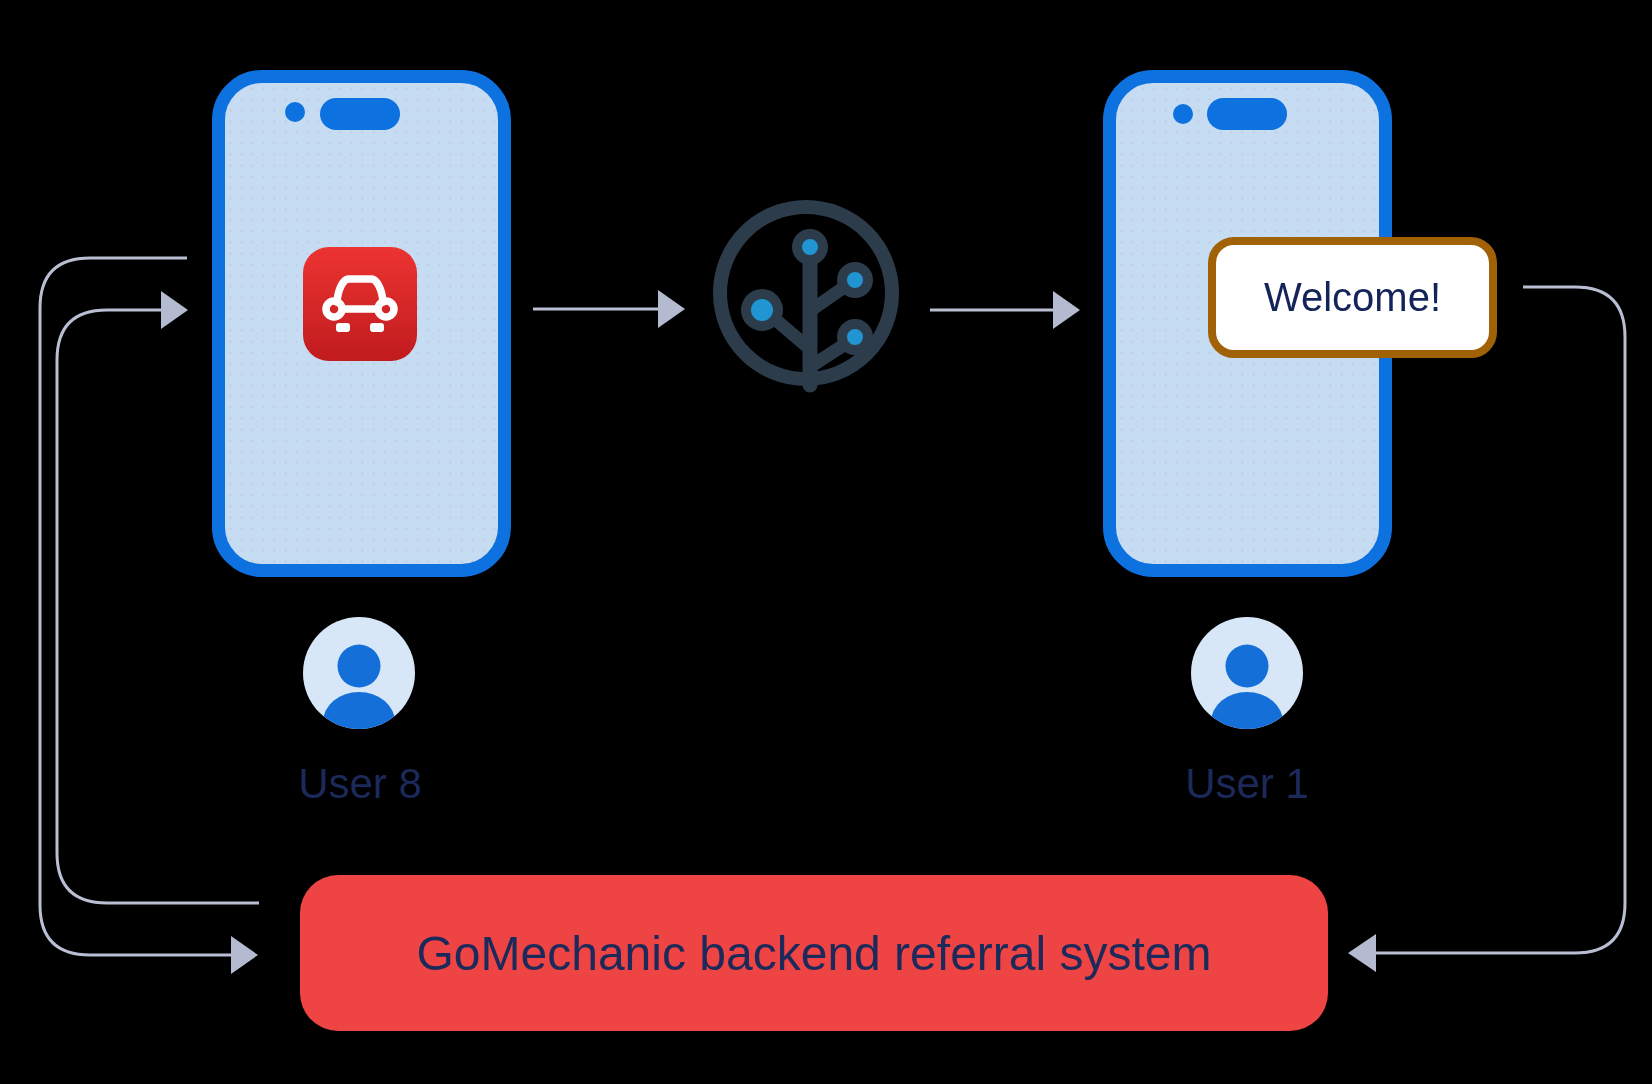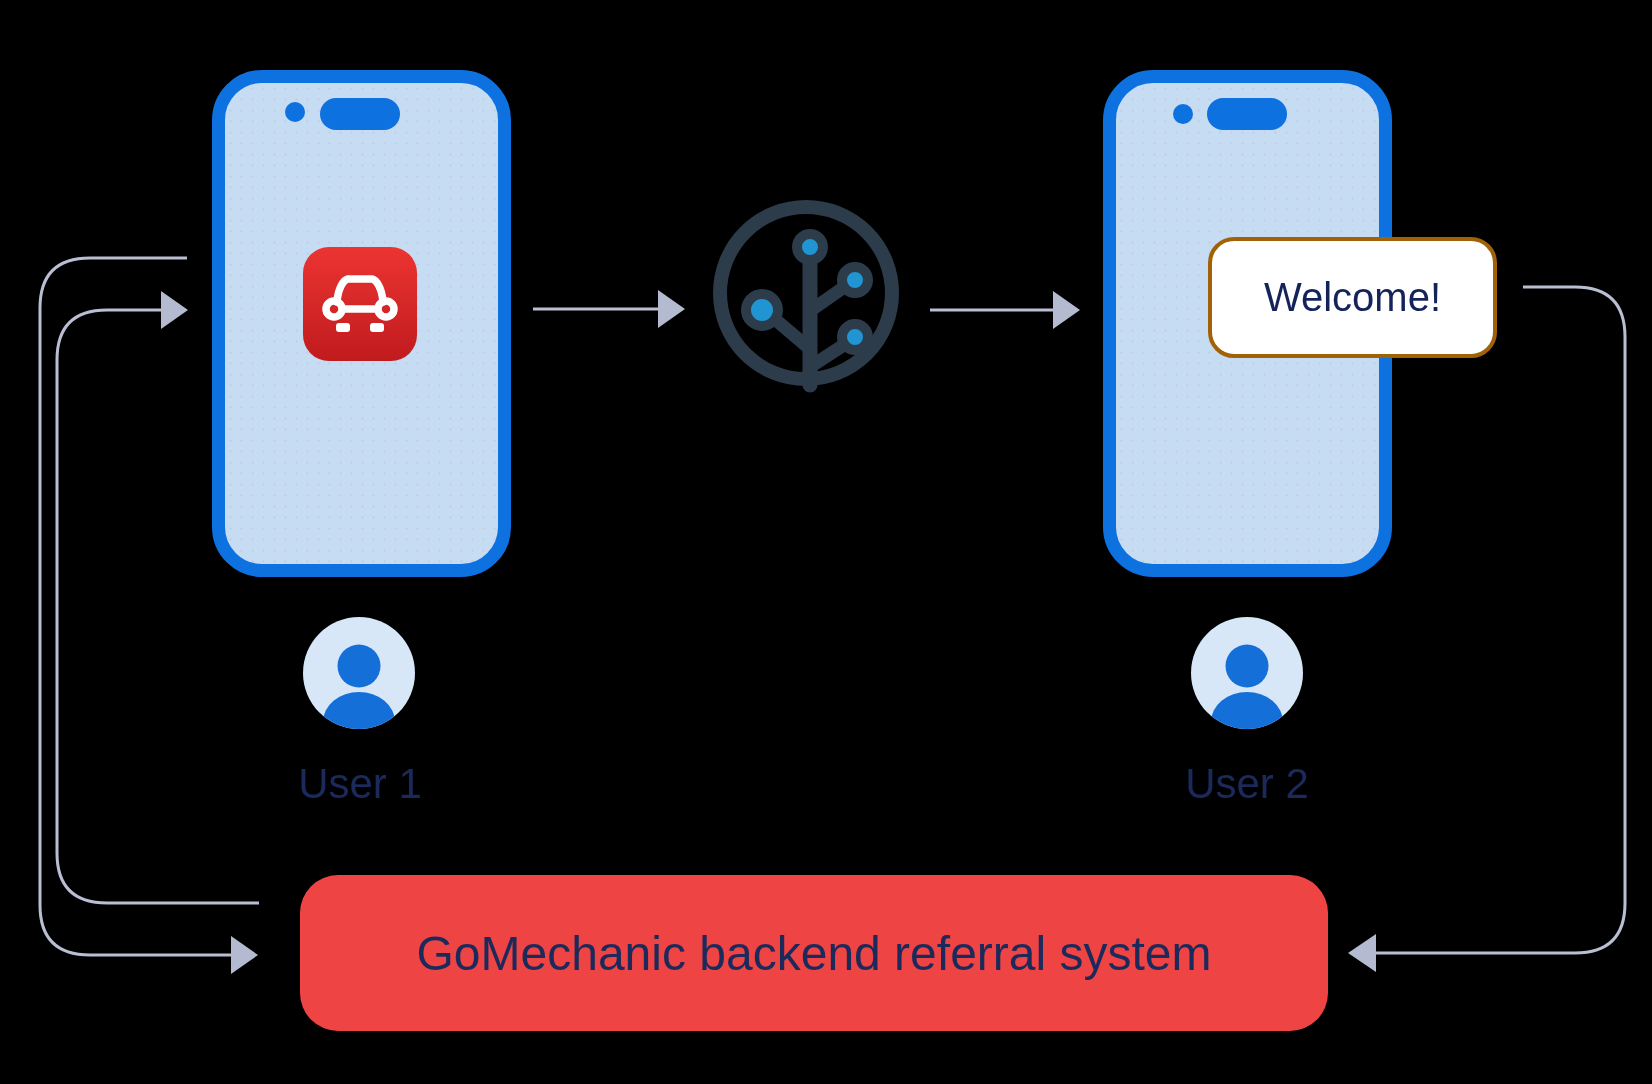--- a/index.html
+++ b/index.html
@@ -25,21 +25,21 @@
   .phone1 .island{left:95px;}
   .phone2 .island{left:91px;}
   .app-icon{position:absolute;left:78px;top:164px;width:114px;height:114px;}
 
   
   .branch{position:absolute;left:704px;top:191px;width:204px;height:204px;}
 
   
   .welcome-card{
     position:absolute;left:1208px;top:237px;width:289px;height:121px;box-sizing:border-box;
-    background:#ffffff;border:4px solid #a16207;border-radius:26px;z-index:5;
+    background:#ffffff;border:8px solid #a16207;border-radius:26px;z-index:5;
     display:flex;align-items:center;justify-content:center;
     color:#14235a;font-size:40px;font-weight:500;
   }
 
   
   .avatar{position:absolute;top:617px;width:112px;height:112px;}
   .avatar1{left:303px;}
   .avatar2{left:1191px;}
 
   .user-label{
@@ -158,20 +158,20 @@
           <circle cx="56" cy="56" r="56"></circle>
         </clipPath>
       </defs>
     <circle cx="56" cy="56" r="56" fill="#d8e7f8"></circle>
     <g clip-path="url(#av2)">
       <circle cx="56" cy="49" r="21.5" fill="#1470d8"></circle>
       <ellipse cx="56" cy="105" rx="36" ry="30" fill="#1470d8"></ellipse>
     </g>
   </svg>
 
-  <div class="user-label user-label1">User 1</div>
-  <div class="user-label user-label2">User 2</div>
+  <div class="user-label user-label1">User 8</div>
+  <div class="user-label user-label2">User 1</div>
 
   <div class="backend-box">
     <span>GoMechanic backend referral system</span>
   </div>
 
 </div>
 
 </body></html>

